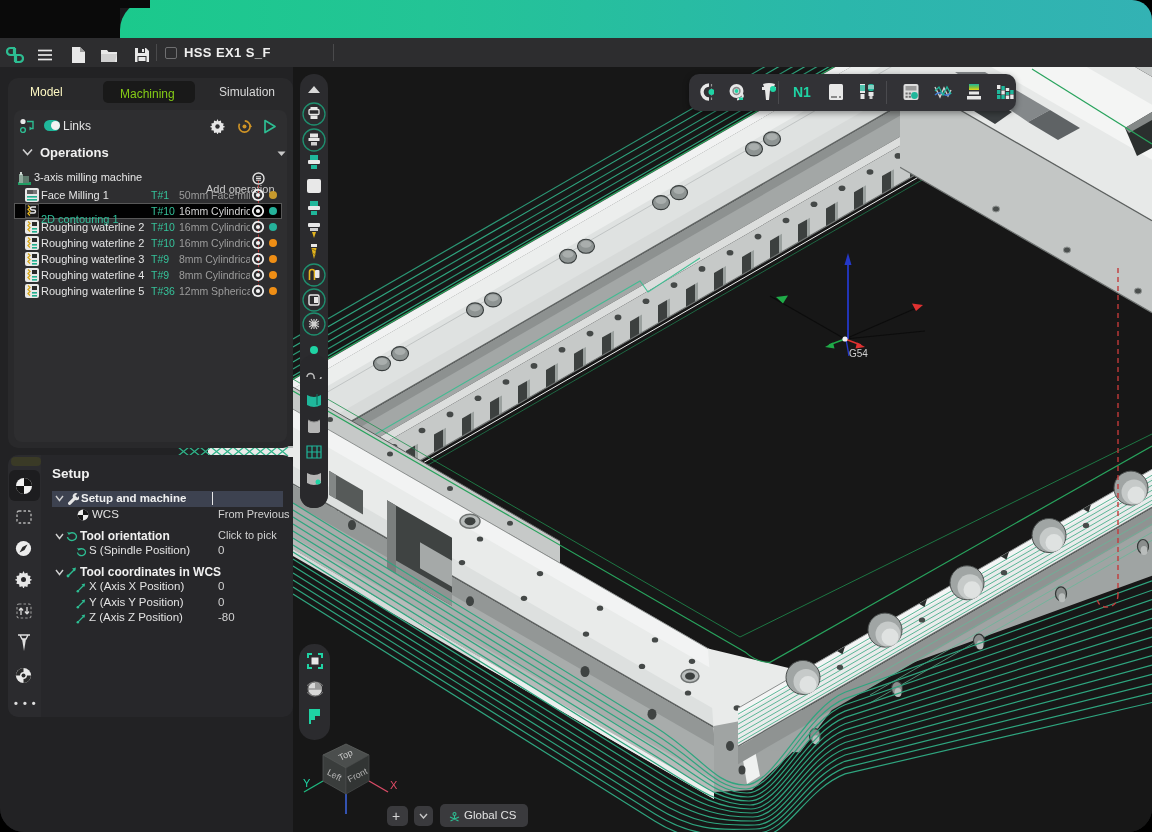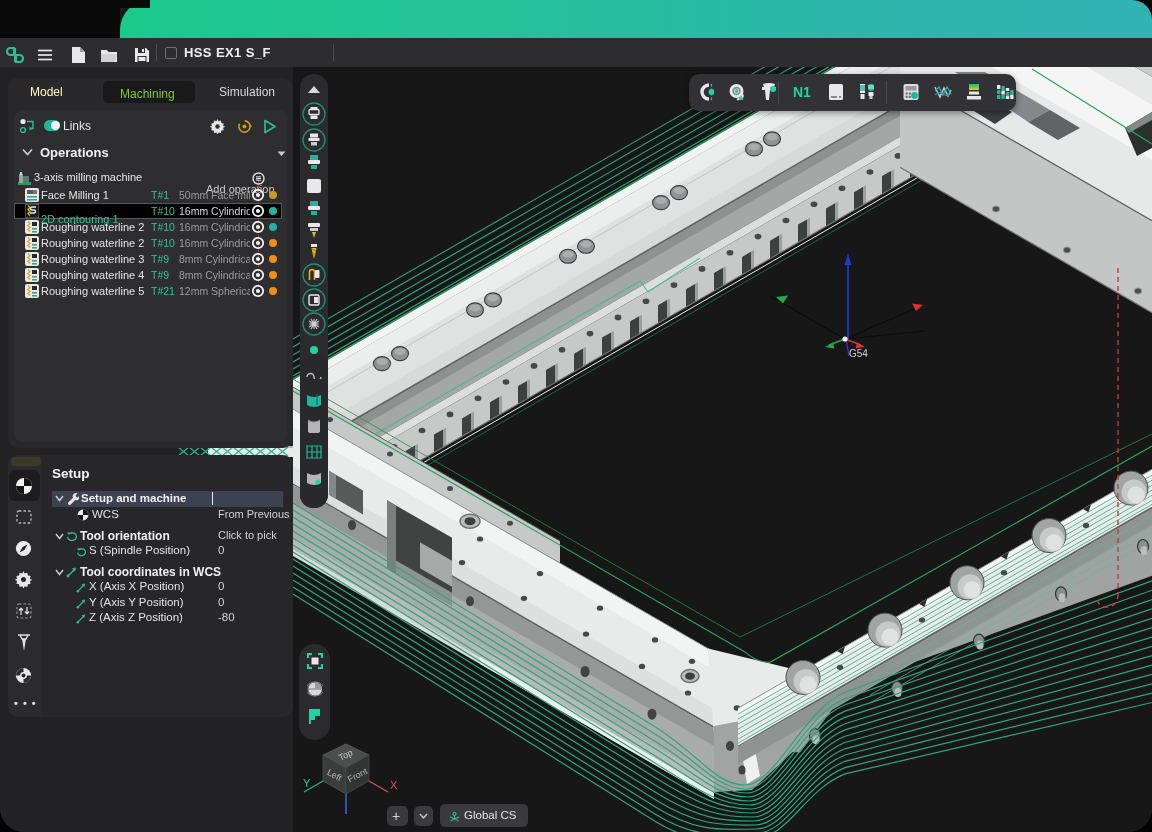--- a/index.html
+++ b/index.html
@@ -494,21 +494,21 @@
     </svg>
     <div style="position:absolute;left:269px;top:271px;width:8px;height:8px;border-radius:50%;background:#ef8e15"></div>
     <svg class="ic" style="left:25px;top:284px" width="14" height="14" viewBox="0 0 14 14">
       <rect width="14" height="14" rx="2" fill="#e8e8e8"></rect>
       <path d="M3,1.5 l2,2 -2,2 2,2 -2,2 2,2" stroke="#d8a81c" stroke-width="1.3" fill="none"></path>
       <rect x="7" y="2" width="5" height="4" fill="#2a2a2a"></rect>
       <rect x="7" y="8" width="5" height="1.6" fill="#1fae8e"></rect>
       <rect x="7" y="11" width="5" height="1.6" fill="#1fae8e"></rect>
     </svg>
     <div style="position:absolute;left:41px;top:285px;font-size:11px;color:#e4e4e4;font-weight:400;white-space:nowrap;">Roughing waterline 5</div>
-    <div style="position:absolute;left:151px;top:285px;font-size:10.5px;color:#35c29a;font-weight:400;white-space:nowrap;">T#21</div>
+    <div style="position:absolute;left:151px;top:285px;font-size:10.5px;color:#35c29a;font-weight:400;white-space:nowrap;">T#36</div>
     <div style="position:absolute;left:179px;top:285px;font-size:10.5px;color:#9c9c9c;font-weight:400;white-space:nowrap;max-width:71px;overflow:hidden">12mm Spherica</div>
     <svg class="ic" style="left:251px;top:284px" width="14" height="14" viewBox="0 0 14 14">
       <circle cx="7" cy="7" r="5.2" fill="none" stroke="#f2f2f2" stroke-width="1.8"></circle>
       <circle cx="7" cy="7" r="2.1" fill="#f2f2f2"></circle>
     </svg>
     <div style="position:absolute;left:269px;top:287px;width:8px;height:8px;border-radius:50%;background:#ef8e15"></div>
     <div style="position:absolute;left:8px;top:455px;width:285px;height:262px;background:#27272a;border-radius:10px"></div>
     <div style="position:absolute;left:8px;top:455px;width:33px;height:262px;background:#2b2b2e;border-radius:10px 0 0 10px"></div>
     <div style="position:absolute;left:11px;top:457px;width:30px;height:9px;background:#3a3a26;border-radius:4px"></div>
     <div style="position:absolute;left:9px;top:470px;width:31px;height:31px;background:#1d1d1f;border-radius:6px"></div>

